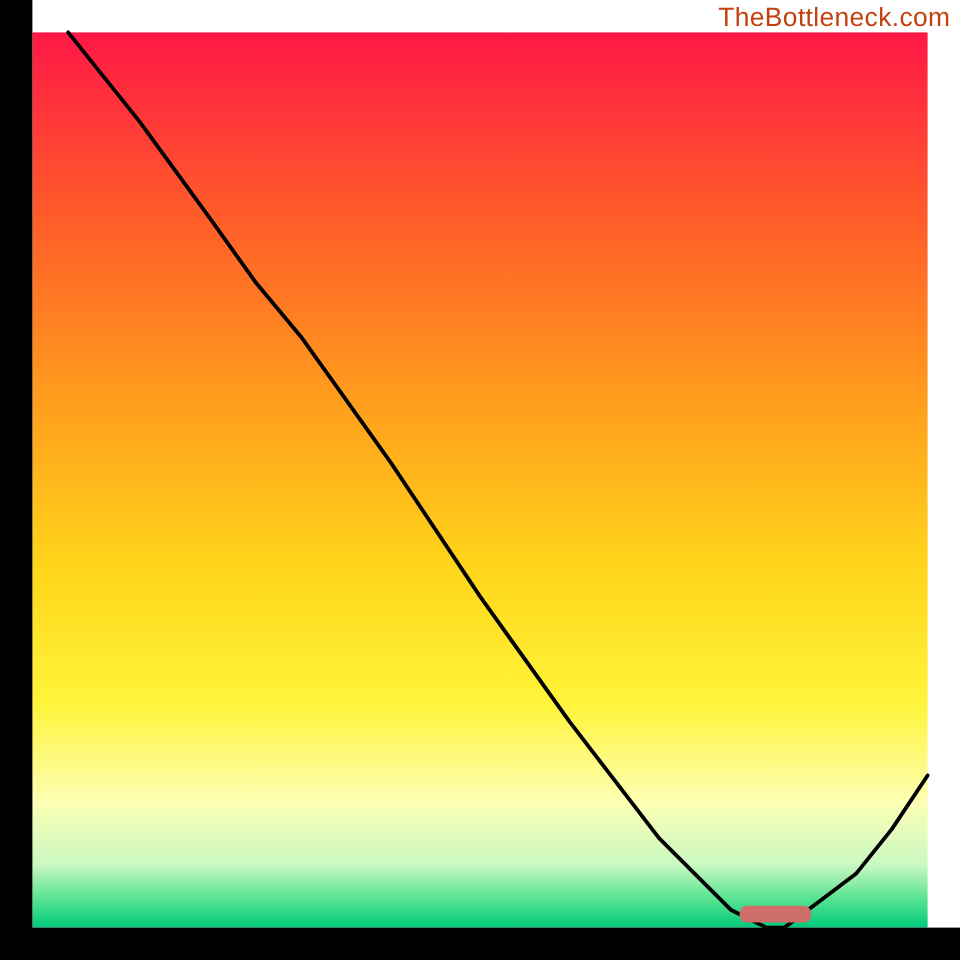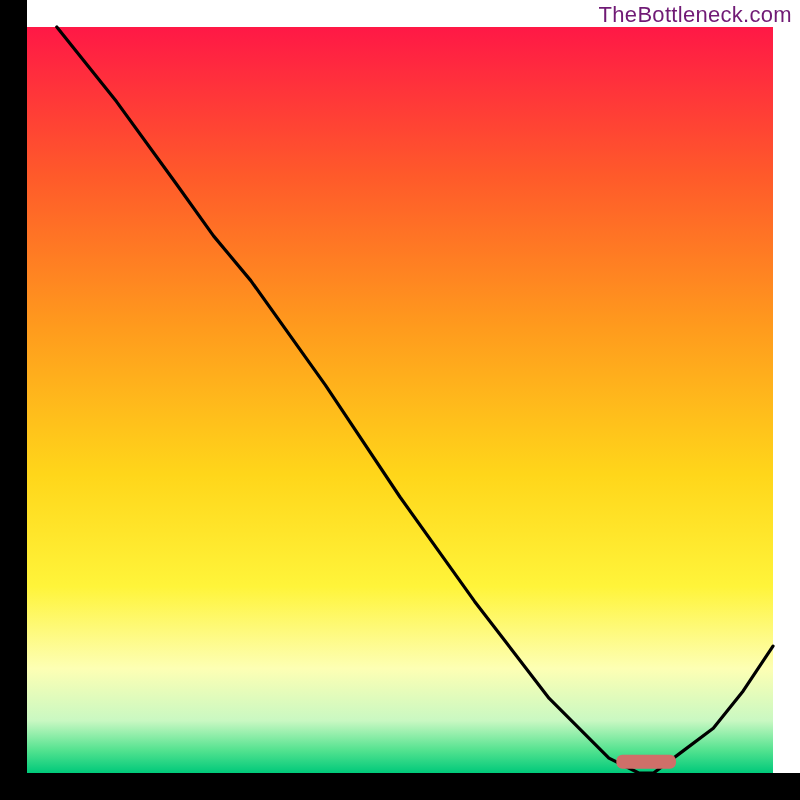--- a/index.html
+++ b/index.html
@@ -12,21 +12,21 @@
   }
   .frame {
     position: relative;
     width: 800px;
     height: 800px;
   }
   .watermark {
     position: absolute;
     top: 2px;
     right: 8px;
-    color: #701a75;
+    color: #c2410c;
     font-size: 22px;
     font-weight: 400;
     letter-spacing: 0.3px;
     z-index: 10;
   }
   svg.chart {
     position: absolute;
     top: 0;
     left: 0;
   }

